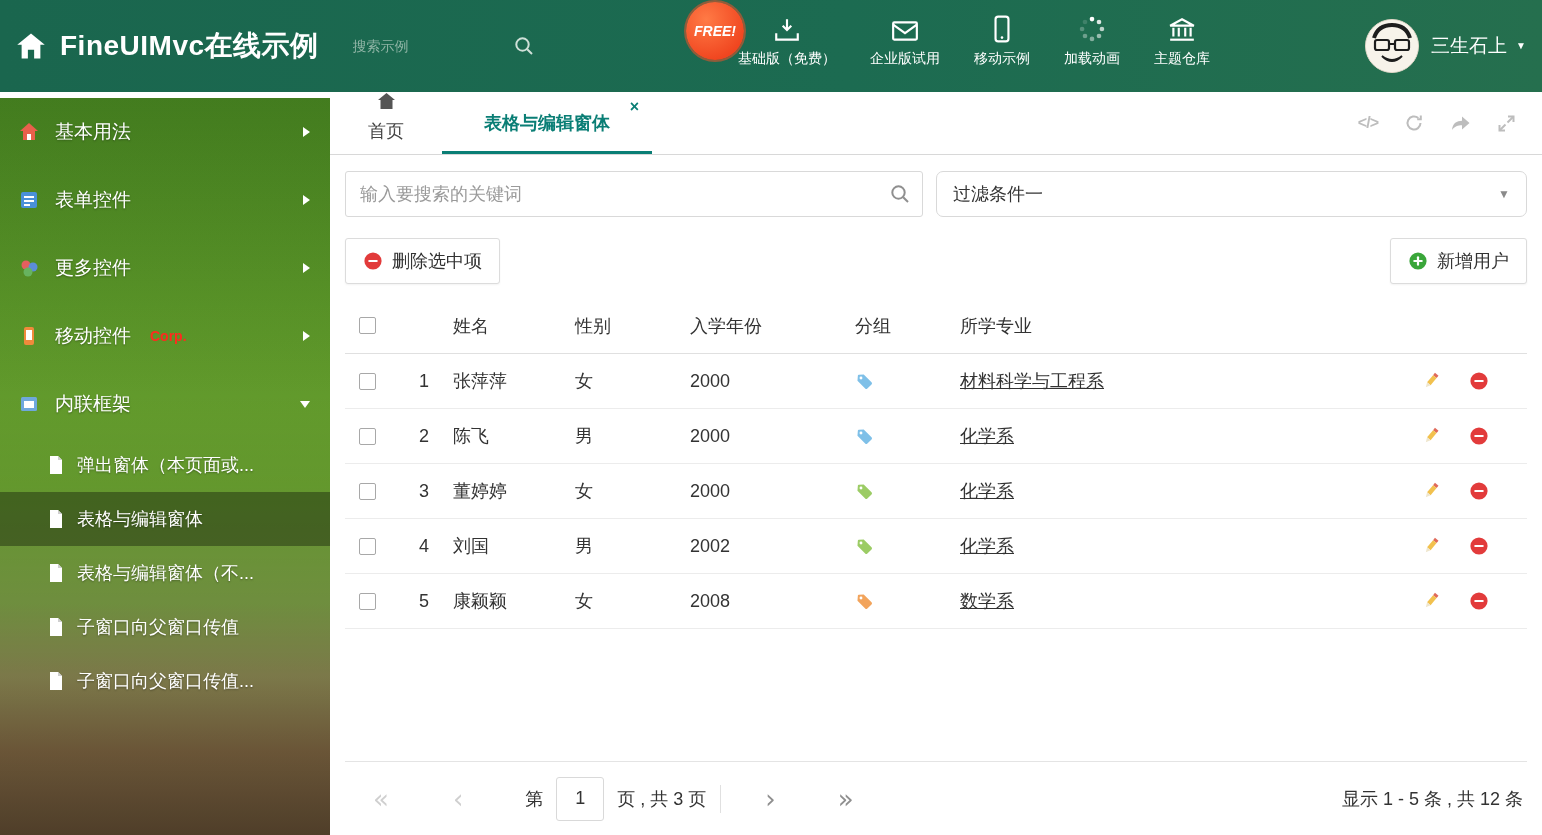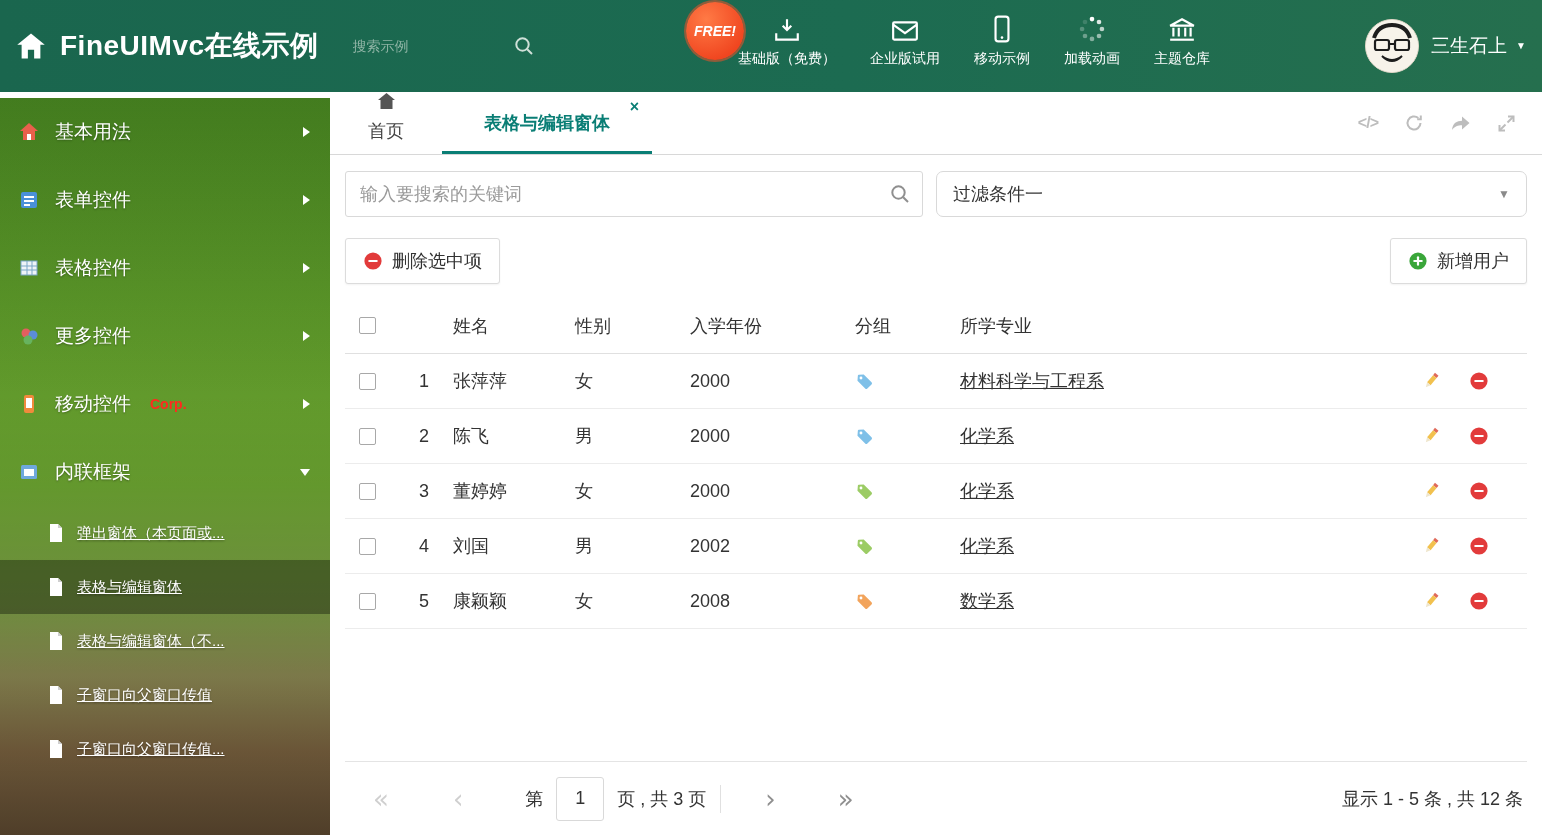--- a/index.html
+++ b/index.html
@@ -40,21 +40,21 @@
     color:#fff;margin-top:6px; }
   .side-item { height:68px; display:flex; align-items:center; padding:0 20px 0 18px; gap:15px;
     font-size:19px; cursor:pointer; text-shadow:0 1px 2px rgba(0,0,0,.35); }
   .side-item .si-ico { width:22px; height:22px; flex:0 0 22px; display:flex; }
   .chev { margin-left:auto; width:0; height:0; }
   .chev.right { border-top:5px solid transparent; border-bottom:5px solid transparent; border-left:7px solid #fff; }
   .chev.down  { border-left:5px solid transparent; border-right:5px solid transparent; border-top:7px solid #fff; }
   .corp-badge { color:#ff2a1e; font-size:14px; margin-left:4px; text-shadow:none; font-weight:bold; }
   .side-sub { }
   .sub-item { height:54px; display:flex; align-items:center; gap:13px; padding-left:48px;
-    font-size:15px; cursor:pointer; text-shadow:0 1px 2px rgba(0,0,0,.35); white-space:nowrap;text-decoration:underline; }
+    font-size:18px; cursor:pointer; text-shadow:0 1px 2px rgba(0,0,0,.35); white-space:nowrap; }
   .sub-item.selected { background:rgba(0,0,0,.34); }
 
   
   .main { position:absolute; top:92px; left:330px; width:1212px; height:743px; background:#fff; }
 
   .tabbar { height:63px; border-bottom:1px solid #d8d8d8; display:flex; align-items:stretch; padding-left:30px; }
   .tab-home { display:flex; align-items:center; gap:9px; padding:0 8px; margin-right:30px;
     color:#444; font-size:18px; cursor:pointer;flex-direction:column; }
   .tab-active { position:relative; display:flex; align-items:center; padding:0 42px;
     color:#0a7e75; font-size:18px; font-weight:bold; cursor:pointer; }
@@ -230,30 +230,20 @@
             <rect x="3" y="3" width="16" height="16" rx="2" fill="#4a90d9"></rect>
             <rect x="6" y="7" width="10" height="2" fill="#fff"></rect>
             <rect x="6" y="11" width="10" height="2" fill="#fff"></rect>
             <rect x="6" y="15" width="6" height="2" fill="#fff"></rect>
           </svg>
       </span>
       <span>表单控件</span>
       <span class="chev right"></span>
     </div>
 
-    <div class="side-item">
-      <span class="si-ico">
-        <svg width="22" height="22" viewBox="0 0 22 22">
-            <rect x="3" y="4" width="16" height="14" fill="#eef4f8" stroke="#7aa7c7"></rect>
-            <path d="M3 9 H19 M3 13 H19 M9 4 V18 M14 4 V18" stroke="#7aa7c7" fill="none"></path>
-          </svg>
-      </span>
-      <span>表格控件</span>
-      <span class="chev right"></span>
-    </div>
 
     <div class="side-item">
       <span class="si-ico">
         <svg width="22" height="22" viewBox="0 0 22 22">
             <circle cx="8" cy="8" r="4.5" fill="#e45f5f"></circle>
             <circle cx="15" cy="10" r="4.5" fill="#5b8dd9"></circle>
             <circle cx="10" cy="15" r="4.5" fill="#67b35f"></circle>
           </svg>
       </span>
       <span>更多控件</span>

